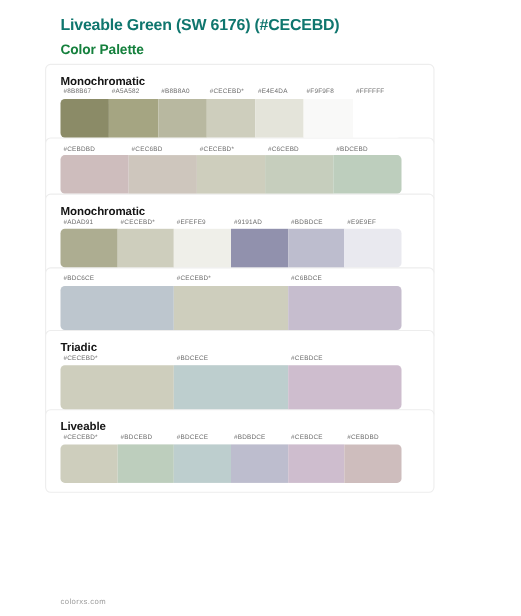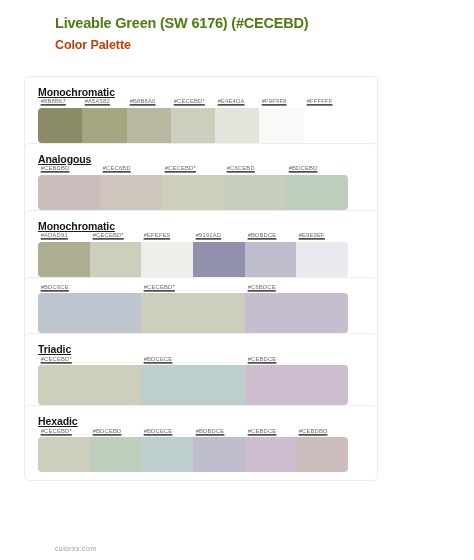--- a/index.html
+++ b/index.html
@@ -24,35 +24,34 @@
     position: relative;
   }
   .header {
     padding: 0 24px 0 55px;
   }
   .title {
     font-size: 14.5px;
     font-weight: bold;
     letter-spacing: -0.2px;
     line-height: 1.35;
-    color: #4d7c0f;
+    color: #0f766e;
     margin: 0;
   }
   .subtitle {
     font-size: 12.5px;
     font-weight: bold;
     letter-spacing: -0.1px;
     line-height: 1.45;
-    color: #c2410c;
+    color: #15803d;
     margin: 2px 0 0 0;
   }
   .sections {
-    margin-top: 32px;
-    padding: 0 24px 0 38px;
-    text-decoration: underline;
+    margin-top: 14px;
+    padding: 0 24px 0 55px;
   }
   .section {
     margin-bottom: 10px;
     position: relative;
   }
   .section-name {
     font-size: 10.5px;
     font-weight: bold;
     color: #151515;
     letter-spacing: -0.1px;
@@ -165,21 +164,20 @@
             <div class="swatch">
               <div class="swatch-code">#FFFFFF</div>
               <div class="swatch-chip" style="background: rgb(255, 255, 255);"></div>
             </div>
           </div>
         </div>
       </div>
       <div class="section">
         <div class="card-bg"></div>
         <div class="card-inner">
-          <div class="section-name">Analogous</div>
           <div class="swatch-row">
             <div class="swatch">
               <div class="swatch-code">#CEBDBD</div>
               <div class="swatch-chip" style="background: rgb(206, 189, 189);"></div>
             </div>
             <div class="swatch">
               <div class="swatch-code">#CEC6BD</div>
               <div class="swatch-chip" style="background: rgb(206, 198, 189);"></div>
             </div>
             <div class="swatch">
@@ -264,21 +262,21 @@
             <div class="swatch">
               <div class="swatch-code">#CEBDCE</div>
               <div class="swatch-chip" style="background: rgb(206, 189, 206);"></div>
             </div>
           </div>
         </div>
       </div>
       <div class="section">
         <div class="card-bg"></div>
         <div class="card-inner">
-          <div class="section-name">Hexadic</div>
+          <div class="section-name">Liveable</div>
           <div class="swatch-row">
             <div class="swatch">
               <div class="swatch-code">#CECEBD*</div>
               <div class="swatch-chip" style="background: rgb(206, 206, 189);"></div>
             </div>
             <div class="swatch">
               <div class="swatch-code">#BDCEBD</div>
               <div class="swatch-chip" style="background: rgb(189, 206, 189);"></div>
             </div>
             <div class="swatch">

